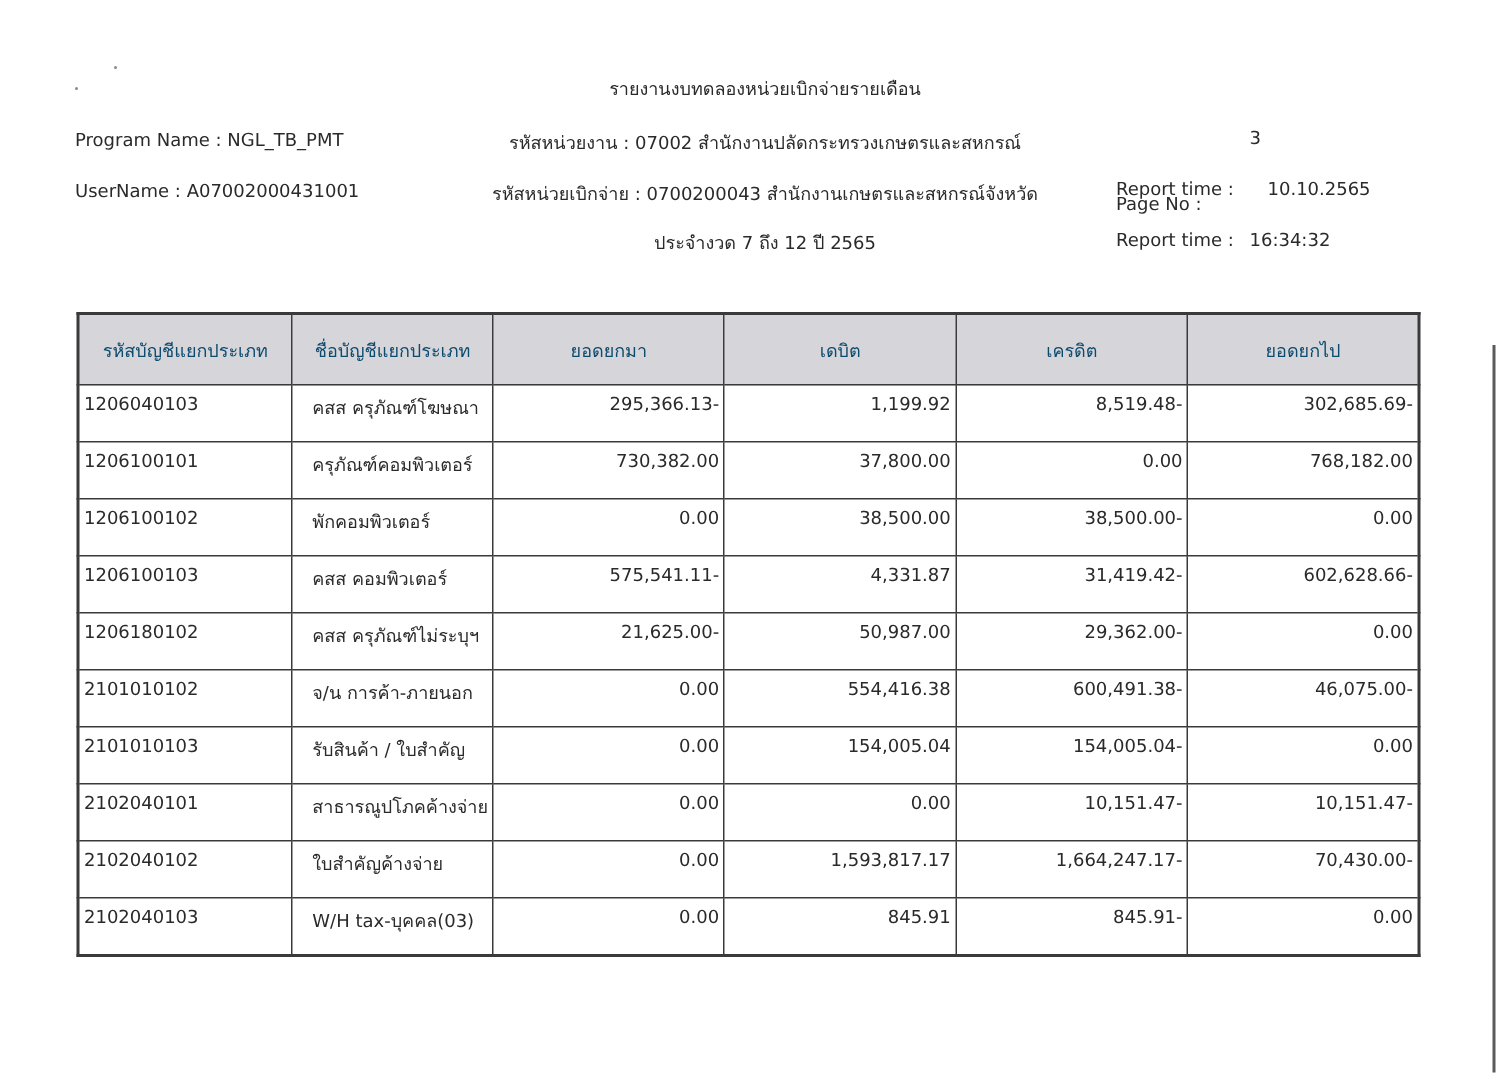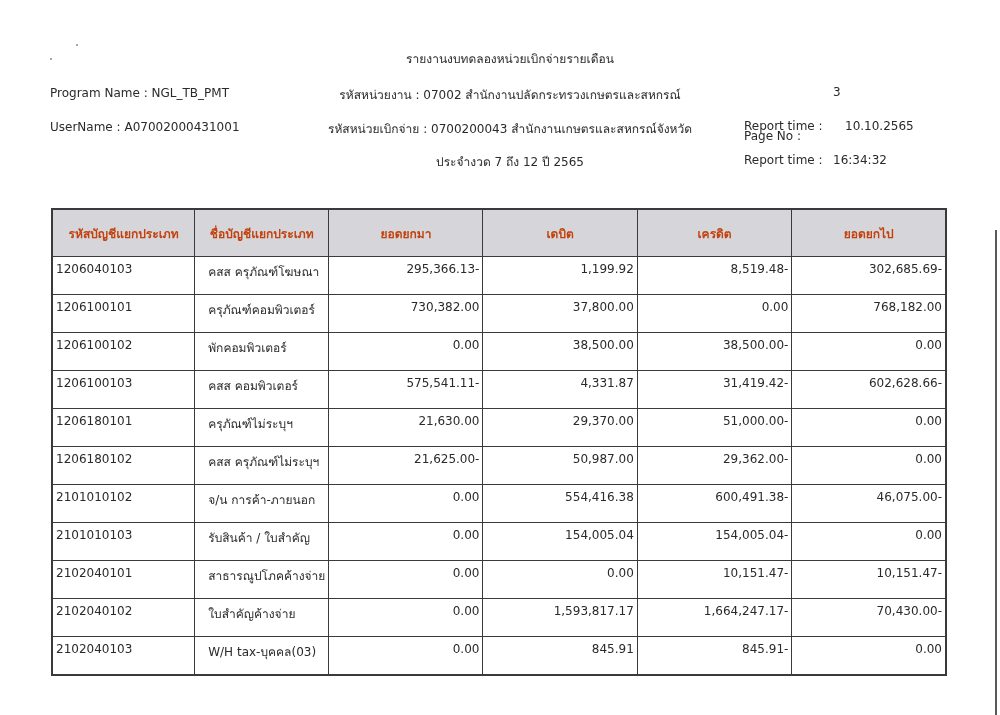--- a/index.html
+++ b/index.html
@@ -67,26 +67,26 @@
       position: absolute;
       left: 51px;
       top: 208px;
       width: 896px;
       border-collapse: collapse;
       border: 2px solid #3a3a3a;
       font-size: 12px;
     }
     table.report th {
       background: #d6d6da;
-      font-weight: bold;
+      font-weight: normal;
       height: 46px;
       border: 1.5px solid #3a3a3a;
       text-align: center;
       padding: 0 4px;
-      color: #c2410c;
+      color: #0c4a6e;
     }
     table.report td {
       height: 32px;
       border: 1.5px solid #3a3a3a;
       padding: 0 3px;
       vertical-align: top;
       padding-top: 5px;
       color: #2a2a2a;
       white-space: nowrap;
     }
@@ -177,28 +177,20 @@
       </tr>
       <tr>
         <td class="code">1206100103</td>
         <td class="name">คสส คอมพิวเตอร์</td>
         <td class="num">575,541.11-</td>
         <td class="num">4,331.87</td>
         <td class="num">31,419.42-</td>
         <td class="num">602,628.66-</td>
       </tr>
       <tr>
-        <td class="code">1206180101</td>
-        <td class="name">ครุภัณฑ์ไม่ระบุฯ</td>
-        <td class="num">21,630.00</td>
-        <td class="num">29,370.00</td>
-        <td class="num">51,000.00-</td>
-        <td class="num">0.00</td>
-      </tr>
-      <tr>
         <td class="code">1206180102</td>
         <td class="name">คสส ครุภัณฑ์ไม่ระบุฯ</td>
         <td class="num">21,625.00-</td>
         <td class="num">50,987.00</td>
         <td class="num">29,362.00-</td>
         <td class="num">0.00</td>
       </tr>
       <tr>
         <td class="code">2101010102</td>
         <td class="name">จ/น การค้า-ภายนอก</td>

